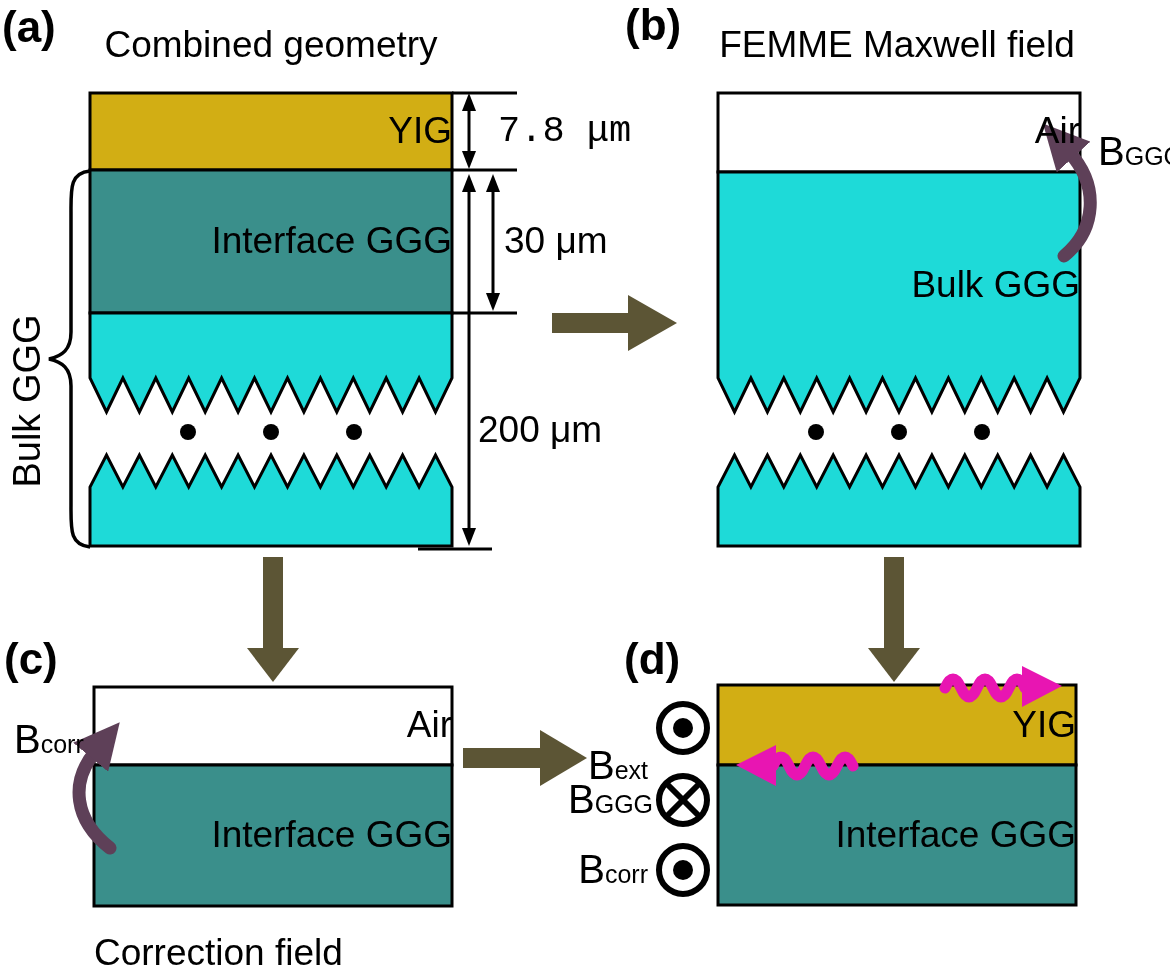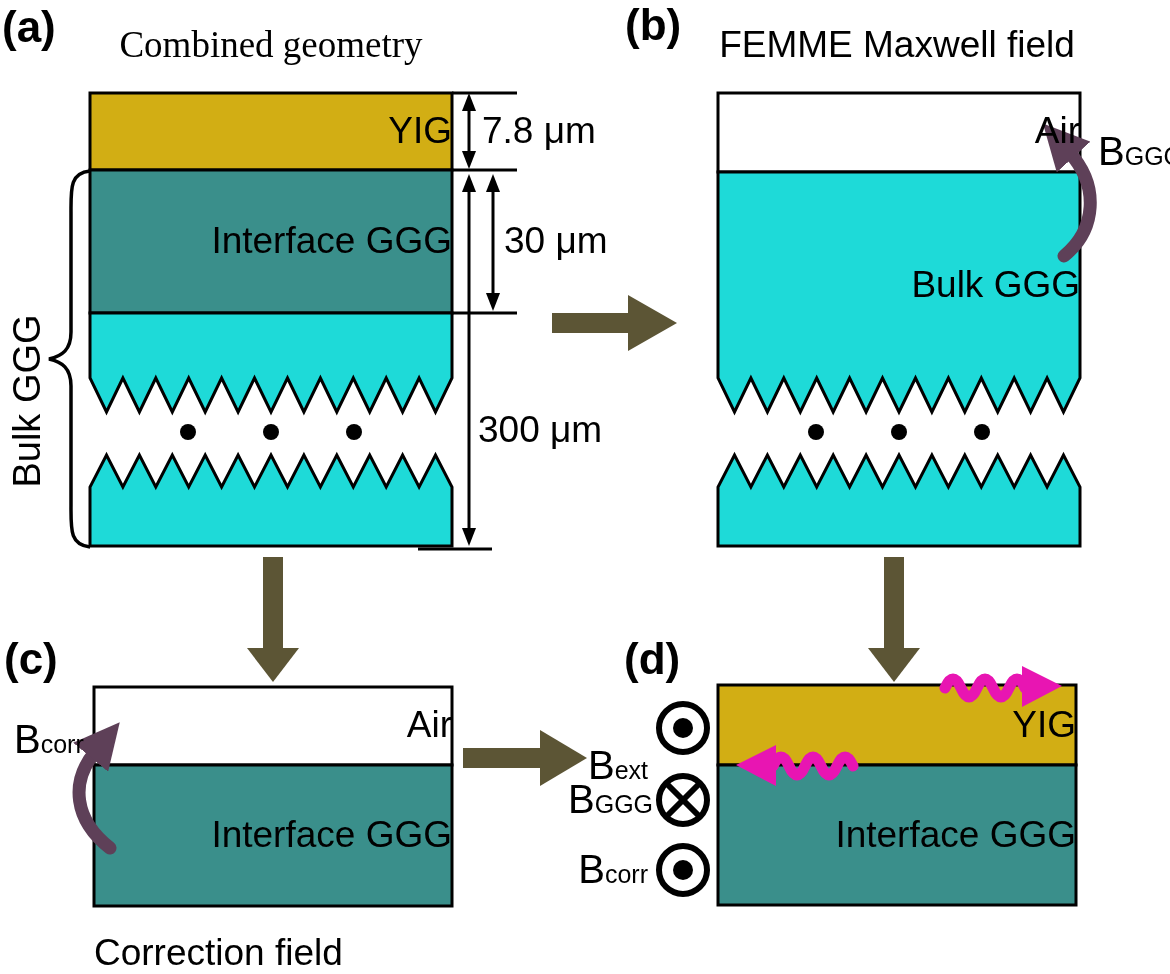--- a/index.html
+++ b/index.html
@@ -133,38 +133,38 @@
         <circle cx="683" cy="870" r="10" fill="#000" stroke="none"></circle>
       </g>
     </g>
   </svg>
 
   <div class="txt panel-label" style="left:2px;top:4px;">(a)</div>
   <div class="txt panel-label" style="left:625px;top:2px;">(b)</div>
   <div class="txt panel-label" style="left:4px;top:636px;">(c)</div>
   <div class="txt panel-label" style="left:624px;top:636px;">(d)</div>
 
-  <div class="txt title" style="left:91px;top:26px;width:360px;font-family:Liberation Serif, serif;">Combined geometry</div>
+  <div class="txt title" style="left:91px;top:26px;width:360px;">Combined geometry</div>
   <div class="txt title" style="left:714px;top:26px;width:366px;">FEMME Maxwell field</div>
 
   <div class="txt layer-label" style="left:90px;top:112px;width:362px;">YIG</div>
   <div class="txt layer-label" style="left:90px;top:222px;width:362px;">Interface GGG</div>
 
   <div class="txt layer-label" style="left:718px;top:112px;width:362px;">Air</div>
   <div class="txt layer-label" style="left:718px;top:266px;width:362px;">Bulk GGG</div>
 
   <div class="txt layer-label" style="left:94px;top:706px;width:358px;">Air</div>
   <div class="txt layer-label" style="left:94px;top:816px;width:358px;">Interface GGG</div>
 
   <div class="txt layer-label" style="left:718px;top:706px;width:358px;">YIG</div>
   <div class="txt layer-label" style="left:718px;top:816px;width:358px;">Interface GGG</div>
 
-  <div class="txt dim-label" style="left:482px;top:112px;">7.8 μm</div>
+  <div class="txt dim-label" style="left:498px;top:112px;font-family:Liberation Mono, monospace;">7.8 μm</div>
   <div class="txt dim-label" style="left:504px;top:222px;">30 μm</div>
-  <div class="txt dim-label" style="left:478px;top:411px;">300 μm</div>
+  <div class="txt dim-label" style="left:478px;top:411px;">200 μm</div>
 
   <div class="vlabel">Bulk GGG</div>
 
   <div class="txt blabel" style="left:1098px;top:130px;"><span>B</span><span class="sub">GGG</span></div>
 
   <div class="txt blabel" style="left:14px;top:718px;"><span>B</span><span class="sub">corr</span></div>
 
   <div class="txt blabel" style="left:568px;top:744px;width:80px;text-align:right;"><span>B</span><span class="sub">ext</span></div>
   <div class="txt blabel" style="left:568px;top:778px;width:80px;text-align:left;"><span>B</span><span class="sub">GGG</span></div>
   <div class="txt blabel" style="left:568px;top:848px;width:80px;text-align:right;"><span>B</span><span class="sub">corr</span></div>

